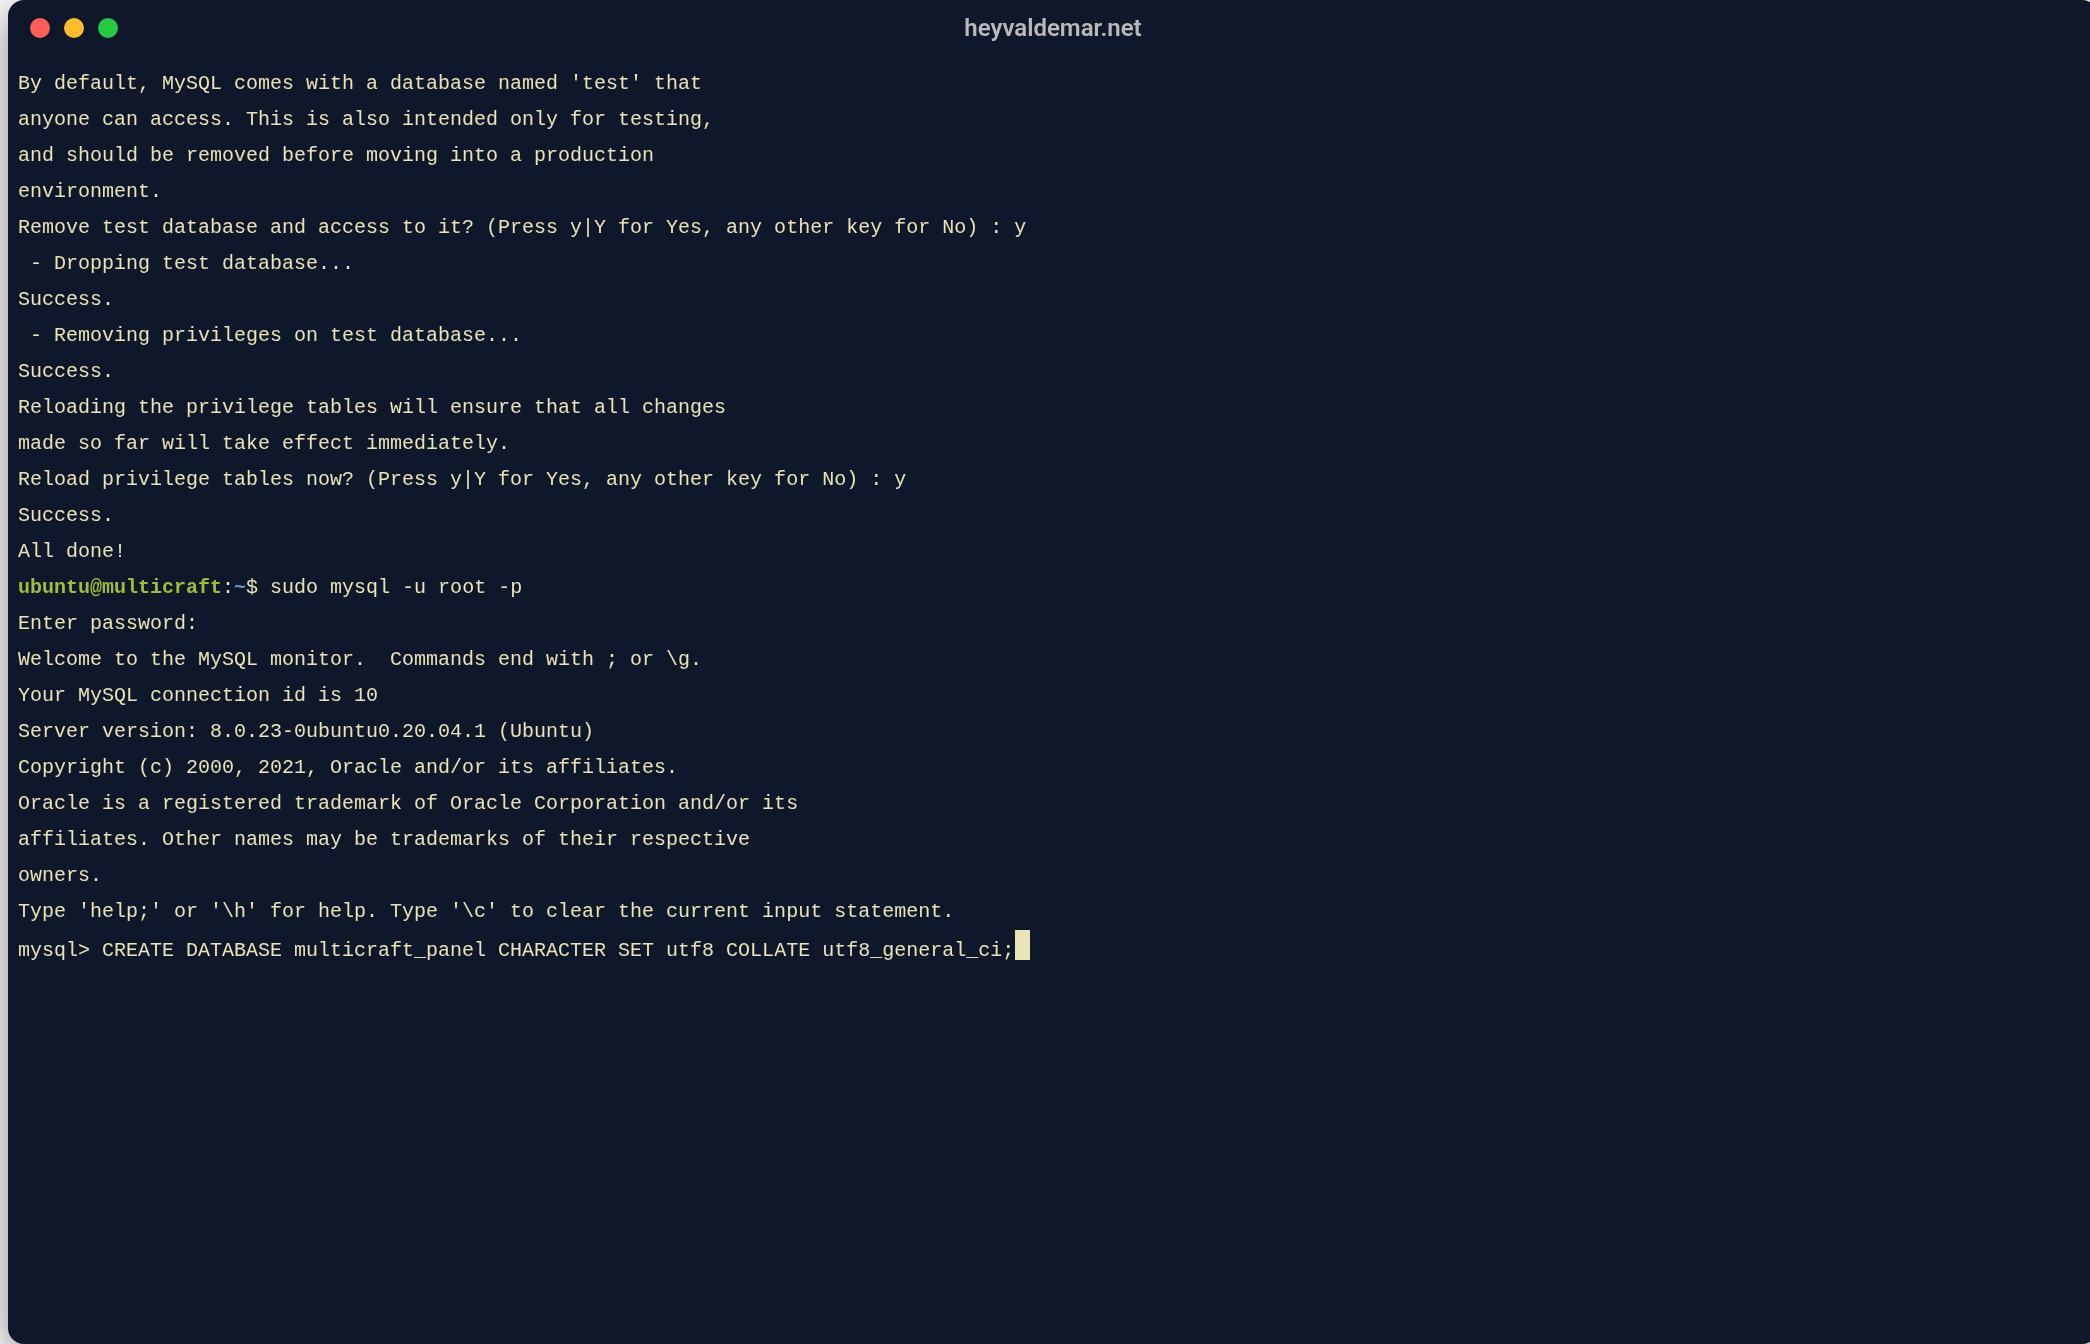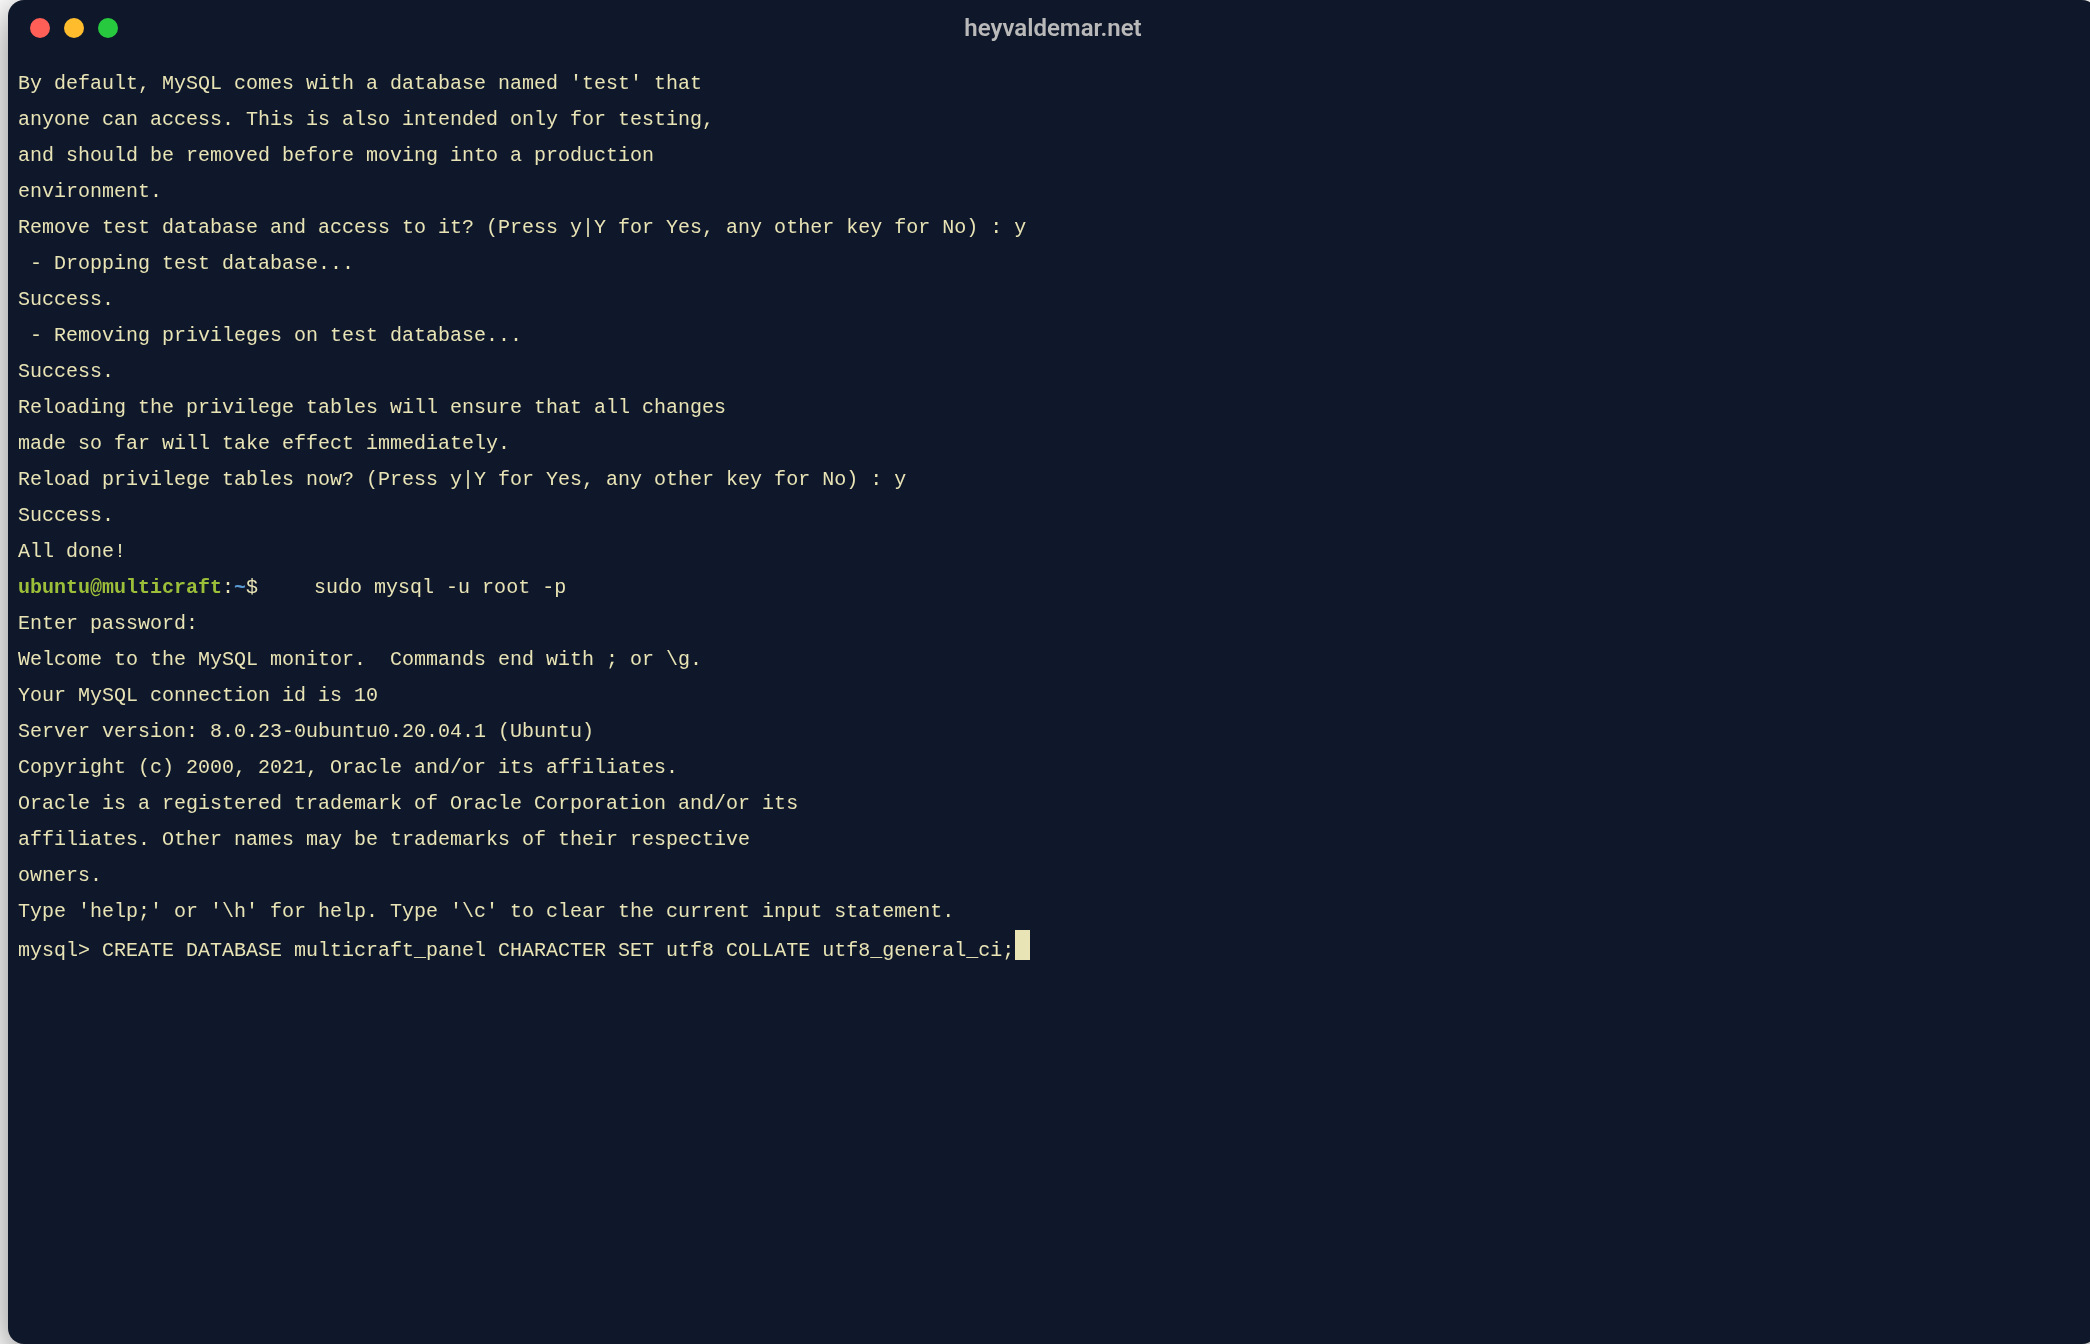--- a/index.html
+++ b/index.html
@@ -59,21 +59,21 @@
     line-height: 36px;
     white-space: pre;
   }
   .line-wrap {
     display: block;
   }
   .user { color: #9cbf3a; font-weight: 600; margin-top: 20px; }
   .colon { color: #e9e4b5; }
   .path { color: #5a9bd4; font-weight: 600; }
   .dollar { color: #e9e4b5; }
-  .cmd  { color: #e9e4b5; margin-left: 44px; }
+  .cmd  { color: #e9e4b5; }
   .cursor {
     display: inline-block;
     width: 15px;
     height: 30px;
     background: #e9e4b5;
     vertical-align: -4px;
     margin-left: 1px;
   }
 </style>
 </head>

